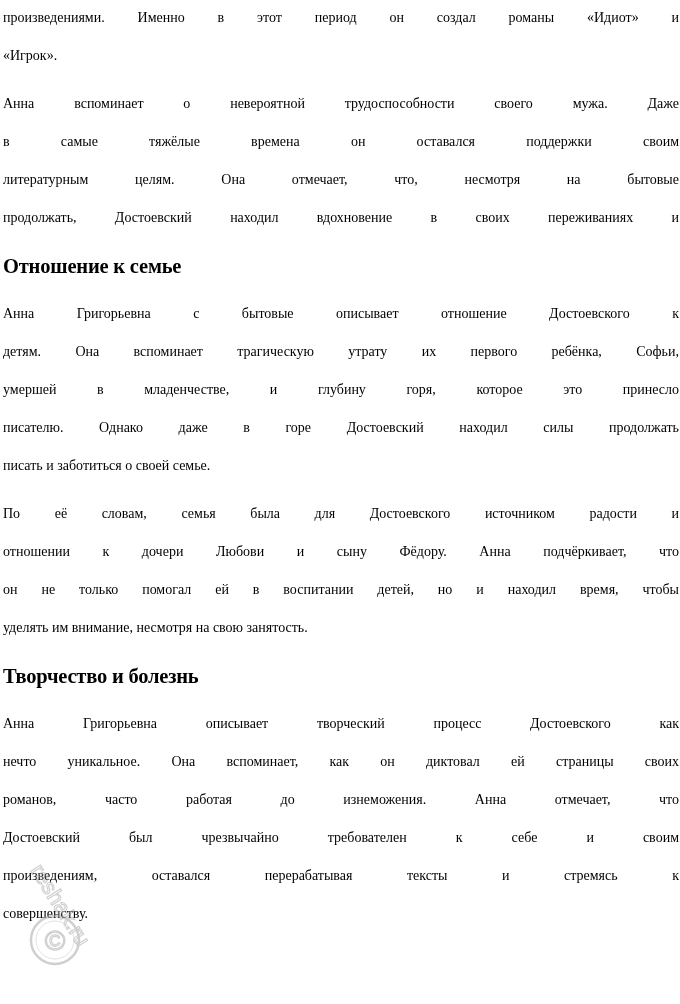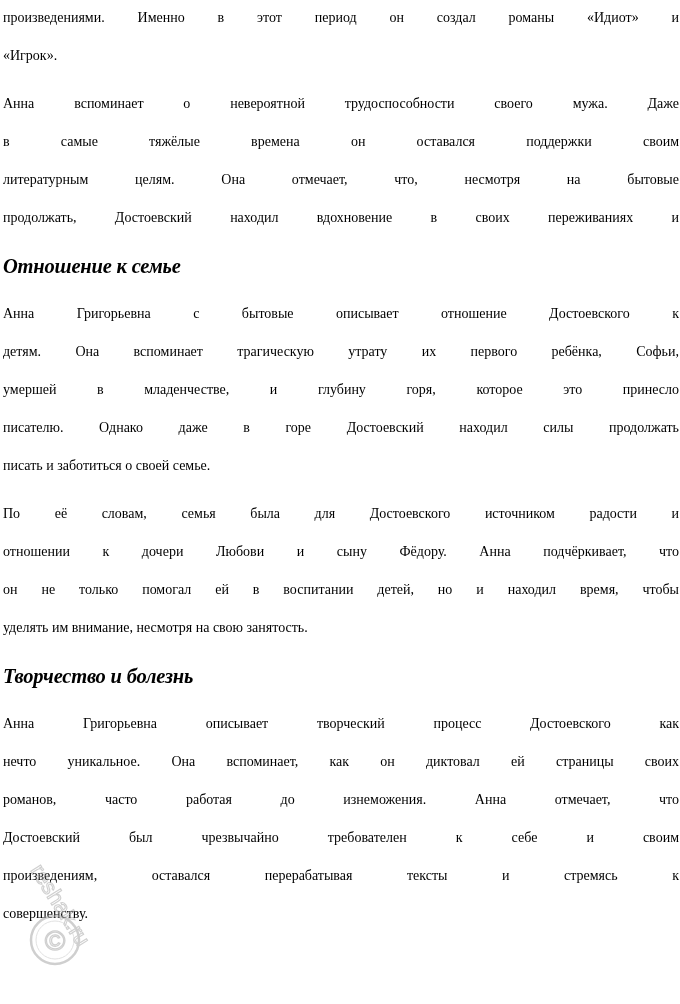--- a/index.html
+++ b/index.html
@@ -38,21 +38,20 @@
     text-align: right;
     text-align-last: left;
   }
   .heading {
     font-size: 20.5px;
     font-weight: bold;
     line-height: 38px;
     height: 38px;
     margin: 0 0 10px 0;
     letter-spacing: -0.2px;
-    font-style: italic;
   }
   .first-para {
     margin-top: -1px;
   }
   .watermark {
     position: absolute;
     left: 10px;
     top: 840px;
     width: 150px;
     height: 150px;

